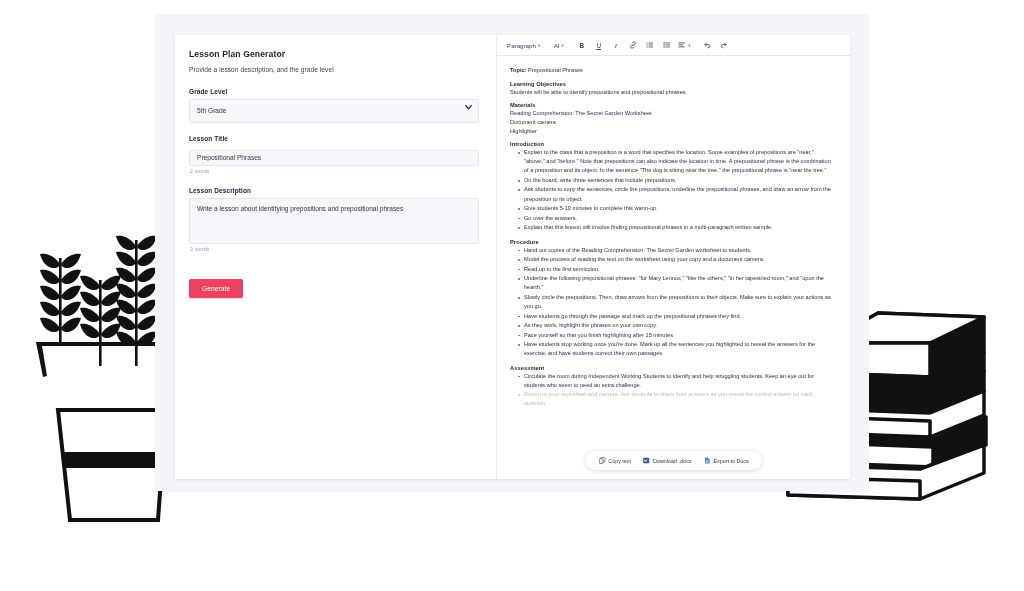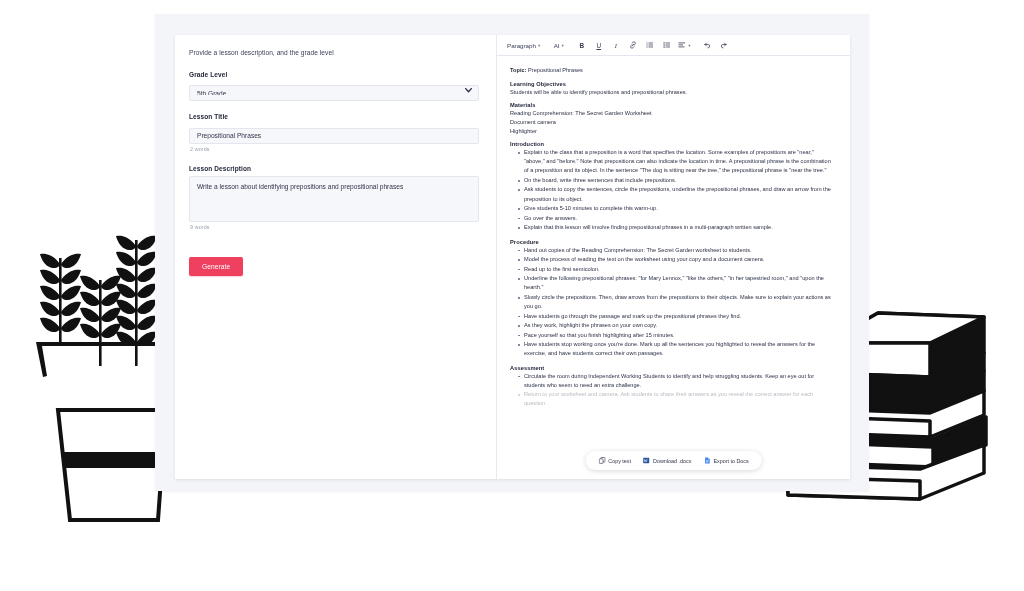--- a/index.html
+++ b/index.html
@@ -46,21 +46,21 @@
     margin:0 0 4px 0;letter-spacing:.1px;
   }
   .control{
     width:100%;box-sizing:border-box;background:#f6f7fa;
     border:1px solid #e4e6ee;border-radius:2px;
     font-family:"Liberation Sans",sans-serif;
     font-size:6.6px;color:#30344a;
     padding:5px 7px;outline:none;
   }
   #grade-select-wrap{position:relative;margin-bottom:12px;}
-  #grade-select{height:16px;line-height:6px;padding-right:18px;appearance:none;-webkit-appearance:none;}
+  #grade-select{height:24px;line-height:6px;padding-right:18px;appearance:none;-webkit-appearance:none;}
   #grade-chevron{
     position:absolute;right:7px;top:5px;width:7px;height:6px;
     pointer-events:none;
   }
   #lesson-title-input{height:16px;margin-bottom:2px;}
   #lesson-desc-input{
     height:46px;resize:none;line-height:1.45;margin-bottom:2px;display:block;
   }
   .word-count{
     font-size:5.4px;color:#9b9fb2;margin:0 0 13px 1px;letter-spacing:.1px;
@@ -207,20 +207,21 @@
 
     <path d="M18 170 L150 174 L214 150 L214 178 L150 204 L18 200 Z" fill="#ffffff"></path>
     <path d="M18 182 L150 186 L150 204 L18 200 Z" fill="#ffffff"></path>
   </g>
 </svg>
 
 <div id="app-window">
   <div id="window-panels">
 
     <div id="form-pane">
+      <div id="form-title">Lesson Plan Generator</div>
       <div id="form-subtitle">Provide a lesson description, and the grade level</div>
 
       <div class="field-label">Grade Level</div>
       <div id="grade-select-wrap">
         <select class="control" id="grade-select">
           <option>5th Grade</option>
         </select>
         <svg id="grade-chevron" viewBox="0 0 10 8">
           <path d="M1 2 L5 6.4 L9 2" fill="none" stroke="#2b2f44" stroke-width="1.9" stroke-linecap="round" stroke-linejoin="round"></path>
         </svg>

